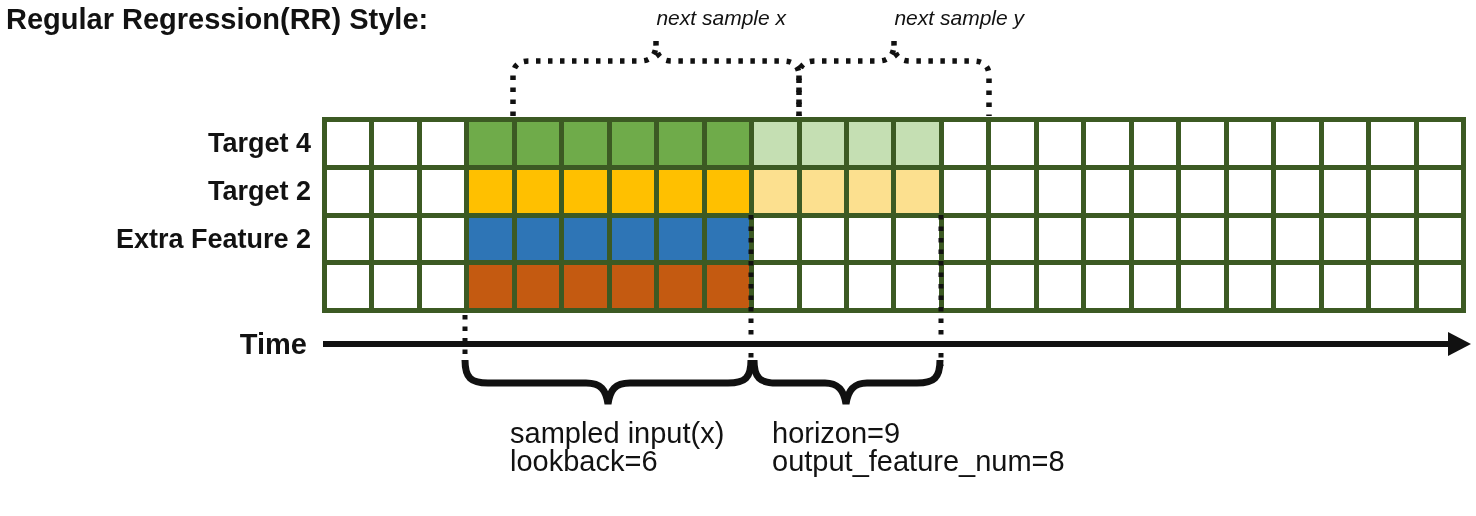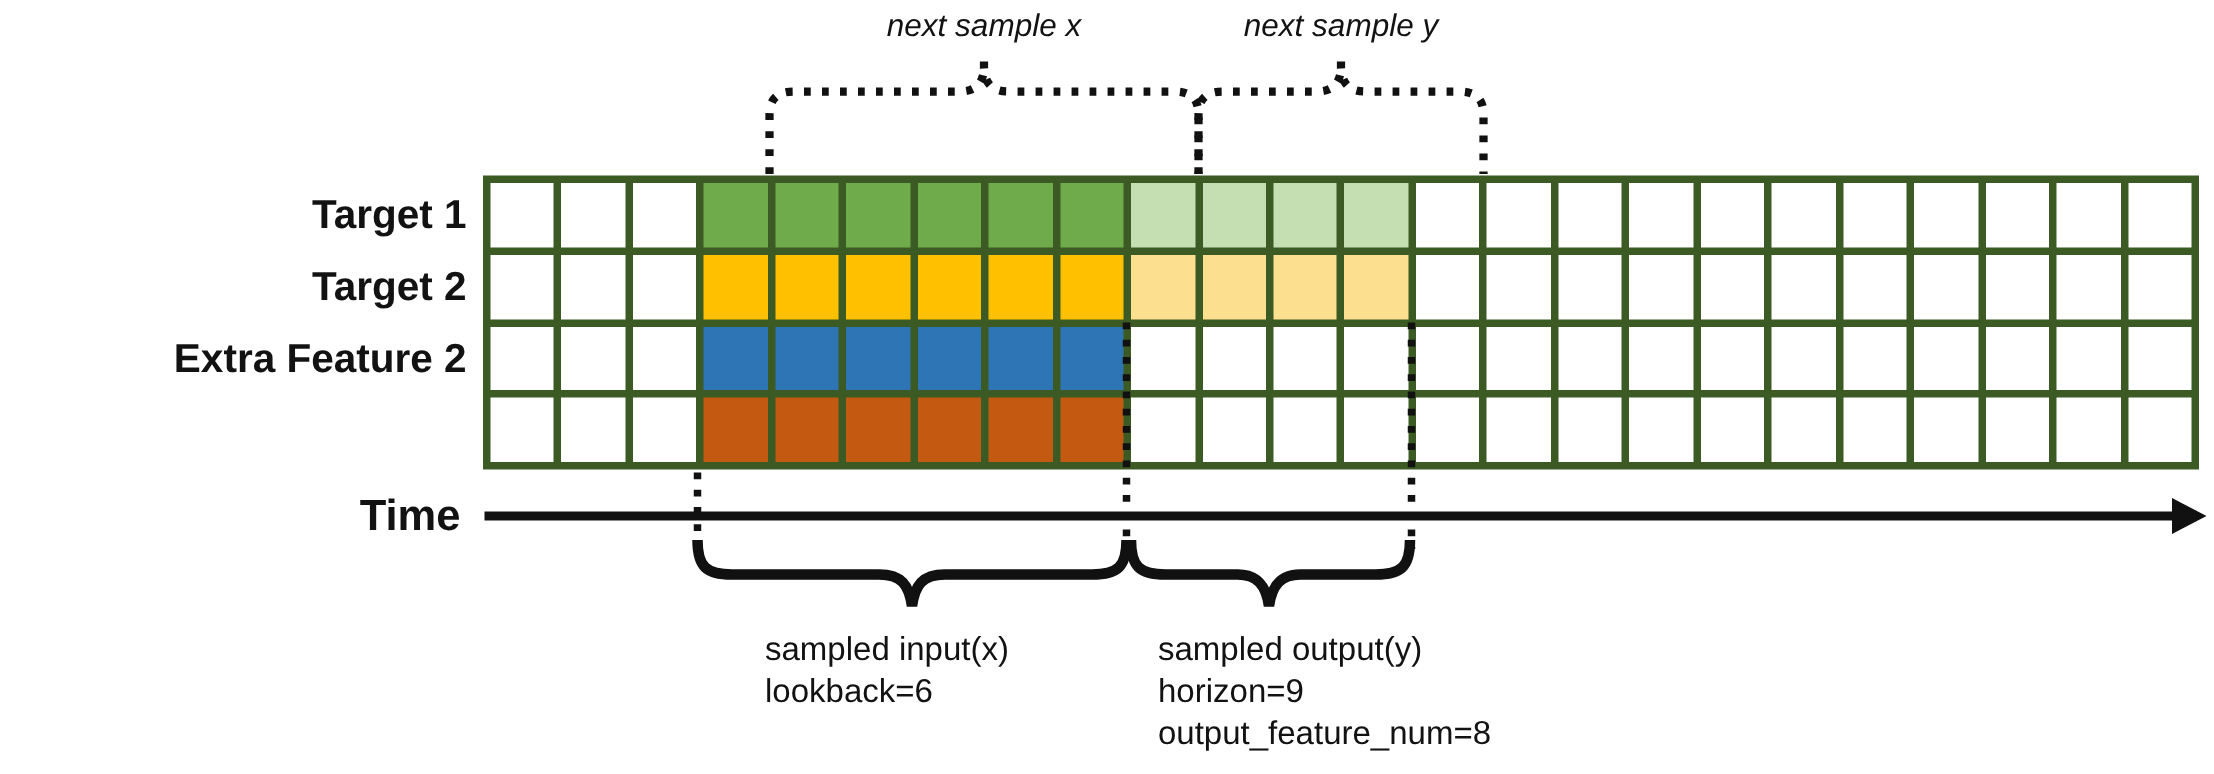--- a/index.html
+++ b/index.html
@@ -2,46 +2,47 @@
 <html><head>
 <meta charset="utf-8">
 <style>
   html,body{margin:0;padding:0;background:#ffffff;}
   #canvas{
     position:relative;width:1476px;height:516px;overflow:hidden;background:#ffffff;
     font-family:"Liberation Sans","DejaVu Sans",sans-serif;color:#121212;
   }
   .abs{position:absolute;}
   #page-title{left:6px;top:3px;font-size:29px;font-weight:bold;letter-spacing:0px;white-space:nowrap;}
-  .next-label{top:6px;width:260px;text-align:center;font-size:21px;font-style:italic;font-weight:500;white-space:nowrap;}
+  .next-label{top:6px;width:260px;text-align:right;font-size:21px;font-style:italic;font-weight:500;white-space:nowrap;}
   #next-x-label{left:526px;}
   #next-y-label{left:764px;font-style:italic;}
   #grid{
     left:322px;top:117px;width:1144px;height:196px;
     display:grid;grid-template-columns:repeat(24,1fr);grid-template-rows:repeat(4,1fr);
     gap:5px;padding:5px;box-sizing:border-box;
   }
   .cell{width:100%;height:100%;}
   .row-label{left:0;width:311px;text-align:right;font-size:27px;font-weight:bold;line-height:32px;white-space:nowrap;}
   #time-label{left:150px;top:327px;width:157px;text-align:right;font-size:29px;font-weight:bold;line-height:34px;}
-  .note-block{top:419px;font-size:22px;font-weight:500;line-height:28px;white-space:nowrap;}
+  .note-block{top:419px;font-size:29px;font-weight:500;line-height:28px;white-space:nowrap;}
   #input-note{left:510px;}
   #output-note{left:772px;}
   #overlay{left:0;top:0;pointer-events:none;}
 </style>
 </head>
 <body>
 
 <div id="canvas">
 
+  <div id="page-title" class="abs">Regular Regression(RR) Style:</div>
 
   <div id="next-x-label" class="abs next-label">next sample x</div>
   <div id="next-y-label" class="abs next-label">next sample y</div>
 
-  <div class="abs row-label" style="top:127px;">Target 1</div>
+  <div class="abs row-label" style="top:127px;">Target 4</div>
   <div class="abs row-label" style="top:175px;">Target 2</div>
   <div class="abs row-label" style="top:223px;">Extra Feature 2</div>
 
   <div id="grid" class="abs" style="background: rgb(60, 90, 35);">
       <div class="cell" style="background: rgb(255, 255, 255);"></div>
       <div class="cell" style="background: rgb(255, 255, 255);"></div>
       <div class="cell" style="background: rgb(255, 255, 255);"></div>
       <div class="cell" style="background: rgb(111, 171, 74);"></div>
       <div class="cell" style="background: rgb(111, 171, 74);"></div>
       <div class="cell" style="background: rgb(111, 171, 74);"></div>
@@ -159,18 +160,17 @@
 
     <path d="M 754,360 C 754,378 760,383 777,383 L 825,383 C 838,383 844,390 846,404
          C 848,390 854,383 867,383 L 917,383 C 934,383 940,378 940,360" fill="none" stroke="#111111" stroke-width="7"></path>
   </svg>
 
   <div id="input-note" class="abs note-block">
     <div>sampled input(x)</div>
     <div>lookback=6</div>
   </div>
   <div id="output-note" class="abs note-block">
-    <div>sampled output(y)</div>
     <div>horizon=9</div>
     <div>output_feature_num=8</div>
   </div>
 
 </div>
 
 </body></html>

